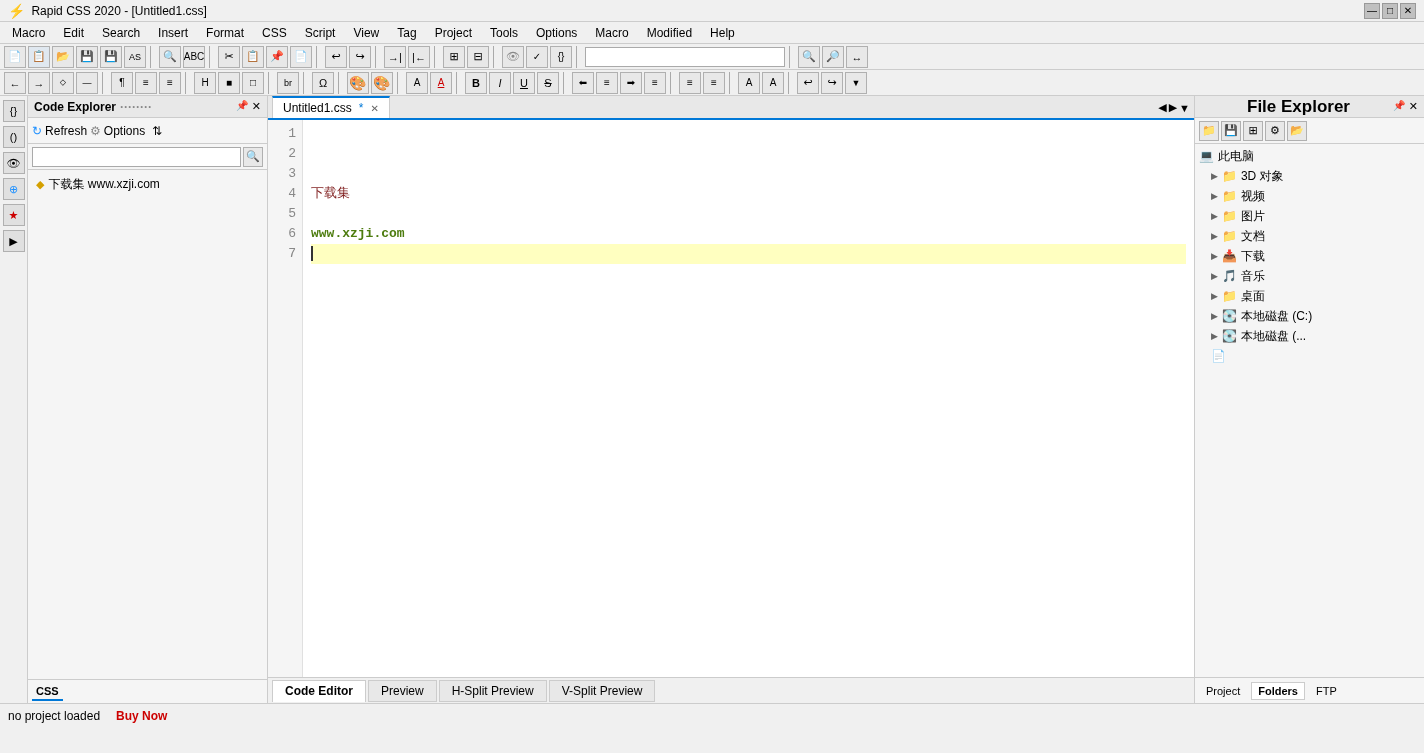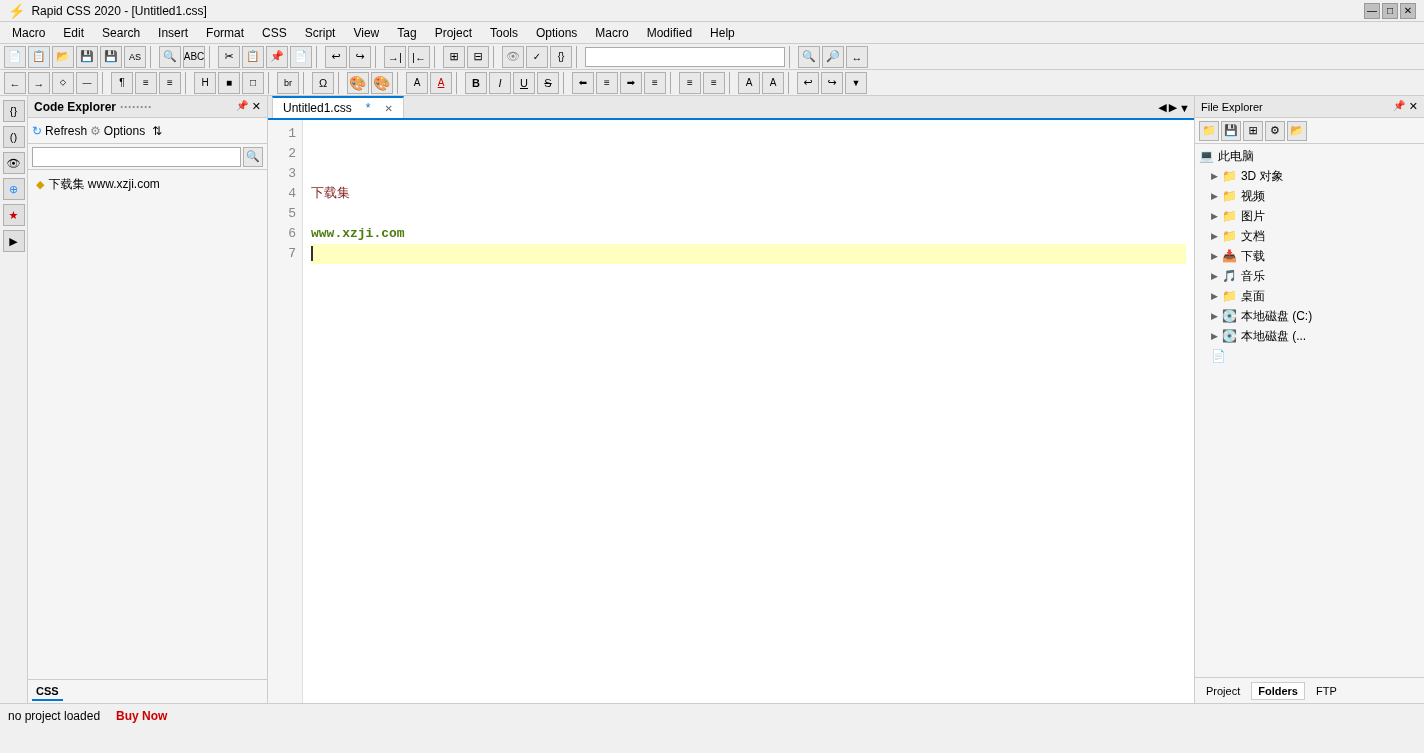--- a/index.html
+++ b/index.html
@@ -152,21 +152,21 @@
       padding: 0 4px;
       border-bottom: 2px solid #0078d7;
       gap: 2px;
     }
     .editor-tab {
       height: 22px;
       padding: 0 10px;
       font-size: 12px;
       display: flex;
       align-items: center;
-      gap: 14px;
+      gap: 7px;
       cursor: pointer;
       border: 1px solid #ccc;
       border-bottom: none;
       background: white;
     }
     .editor-tab.active { background: white; border-top: 2px solid #0078d7; }
     .tab-close { font-size: 10px; cursor: pointer; color: #666; }
 
     #code-container {
       flex: 1;
@@ -471,25 +471,39 @@
         <div class="code-line">&nbsp;</div>
         <div class="code-line">&nbsp;</div>
         <div class="code-line">&nbsp;</div>
         <div class="code-line"><span class="css-text">下载集</span></div>
         <div class="code-line">&nbsp;</div>
         <div class="code-line"><span class="css-url">www.<strong>xzji</strong>.com</span></div>
         <div class="code-line highlighted"><span style="border-left:2px solid #333;">&nbsp;</span></div>
       </div>
     </div>
 
+    <div id="editor-bottom-tabs">
+      <div class="bottom-tab active">
+        <span>Code Editor</span>
+      </div>
+      <div class="bottom-tab">
+        <span>Preview</span>
+      </div>
+      <div class="bottom-tab">
+        <span>H-Split Preview</span>
+      </div>
+      <div class="bottom-tab">
+        <span>V-Split Preview</span>
+      </div>
+    </div>
   </div>
 
   <div id="file-explorer">
     <div id="fe-header">
-      <div style="font-weight:normal; font-size:11px;">File Explorer</div>
+      <div style="font-weight:bold; font-size:17px;margin-left:46px;">File Explorer</div>
       <div style="display:flex; gap:3px;">
         <span style="font-size:10px; cursor:pointer;">📌</span>
         <span style="font-size:11px; cursor:pointer;">✕</span>
       </div>
     </div>
     <div id="fe-toolbar">
       <div class="tb-btn" style="width:20px; height:20px; color:#1e90ff;">📁</div>
       <div class="tb-btn" style="width:20px; height:20px; color:#1e90ff;">💾</div>
       <div class="tb-btn" style="width:20px; height:20px;">⊞</div>
       <div class="tb-btn" style="width:20px; height:20px;">⚙</div>

